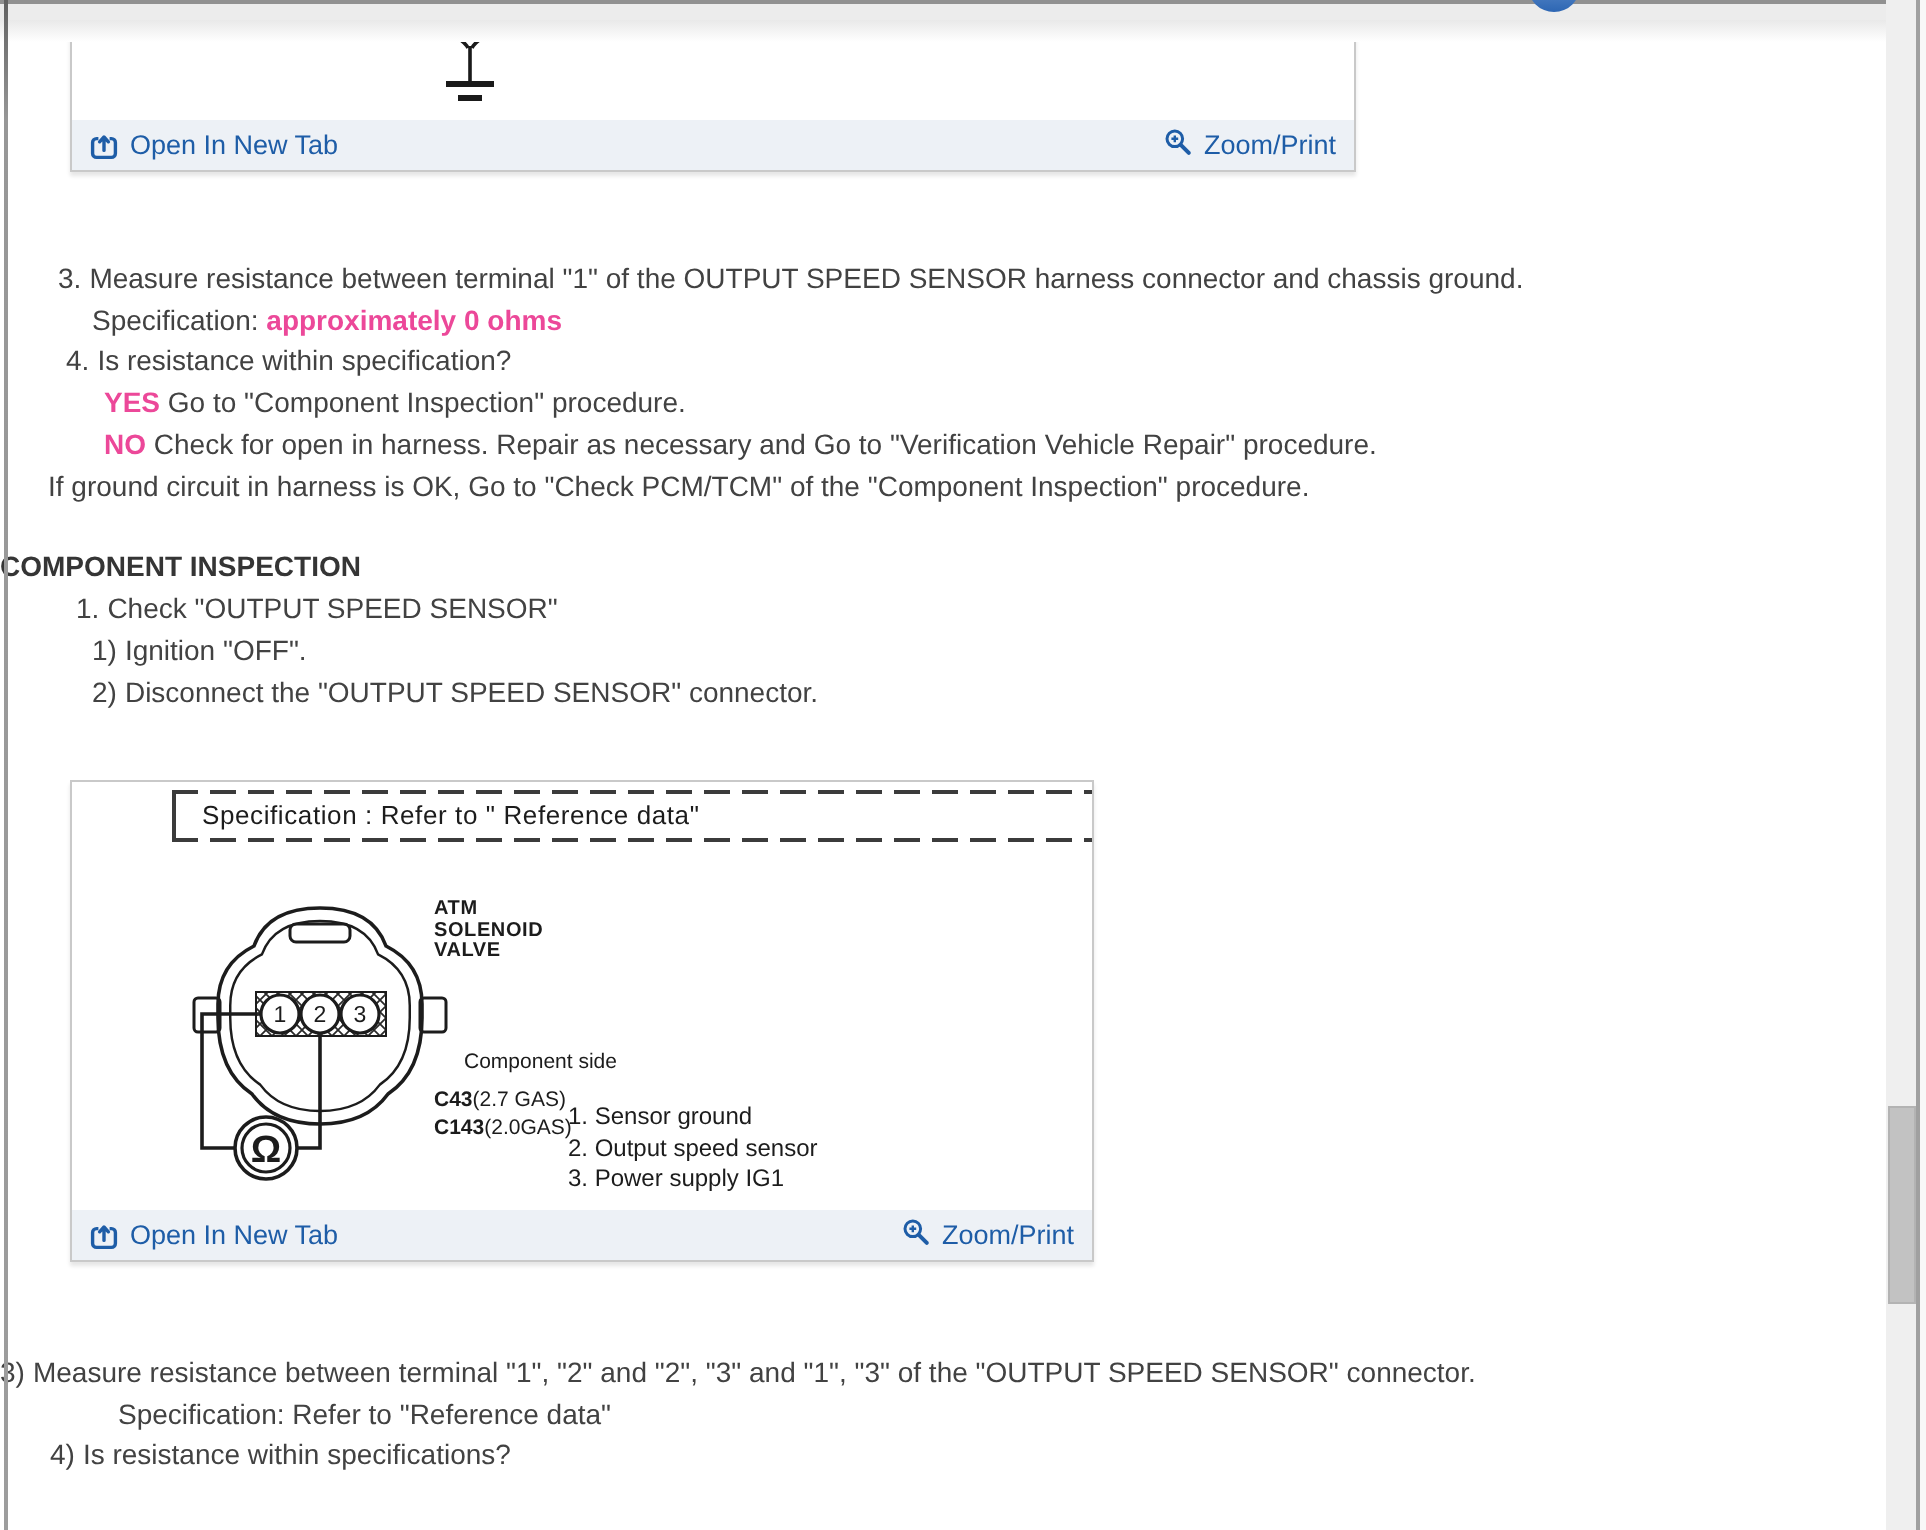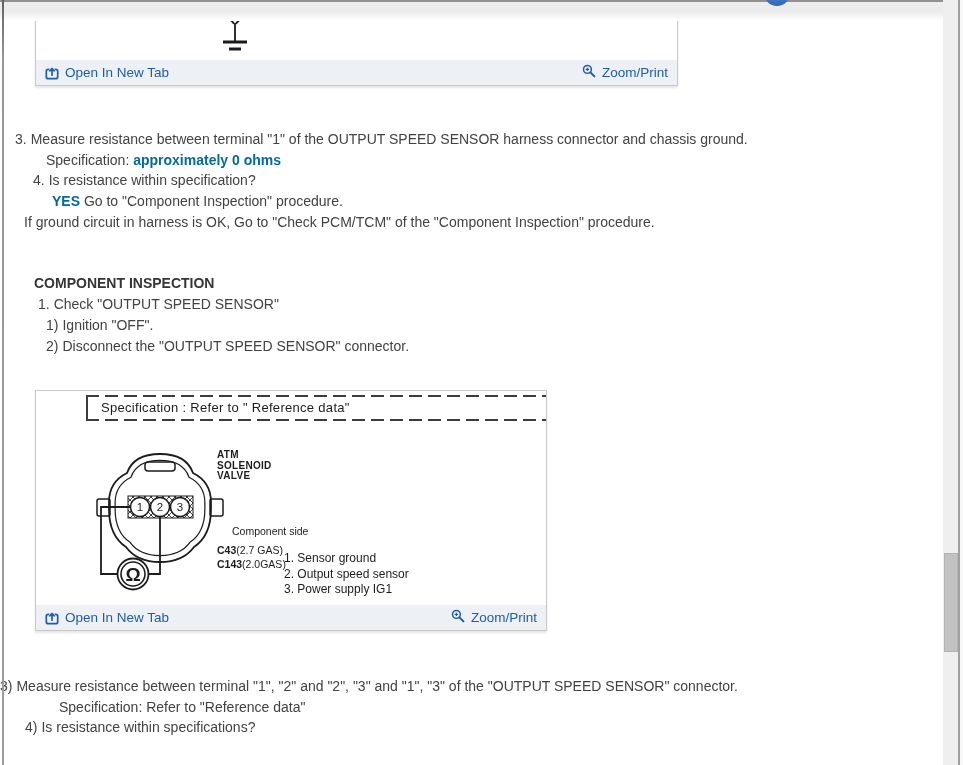--- a/index.html
+++ b/index.html
@@ -34,21 +34,21 @@
   .figure-footer { position:absolute; left:0; right:0; bottom:0; height:25px;
     background:#edf1f6; display:flex; align-items:center;
     justify-content:space-between; padding:12px 9px; }
   .fig-link { display:flex; align-items:center; gap:6px; color:#1e5da7;
     font-size:13.5px; text-decoration:none; cursor:pointer; }
   .fig-link .icon { display:flex; align-items:center; }
   
   .tblock { position:absolute; left:0; width:920px; font-size:14px; z-index:1; }
   .tline { line-height:20.7px; white-space:nowrap; }
   .tline .num { margin-right:4px; }
-  .b { font-weight:700; color:#0369a1; }
+  .b { font-weight:700; color:#ec4899; }
   .heading { font-weight:700; color:#353535; }
   
   .scan-header { position:absolute; left:50px; top:4px; width:460px; height:26px; }
   .dash { position:absolute; left:0; right:0; height:1.6px;
     background:repeating-linear-gradient(90deg,#3b3b3b 0 13px,transparent 13px 19px); }
   .dash.top { top:0; } .dash.bot { bottom:0; }
   .scan-vline { position:absolute; left:0; top:0; bottom:0; width:1.6px; background:#3b3b3b; }
   .scan-header .txt { display:block; padding-left:15px; line-height:25px;
     font-size:13px; letter-spacing:0.3px; color:#1c1c1c; white-space:nowrap; }
   .conn-svg { position:absolute; left:58px; top:55px; }
@@ -97,41 +97,45 @@
           <path d="M5.4 3.7 V7.1 M3.7 5.4 H7.1" stroke="currentColor" stroke-width="1.2"></path>
           <path d="M8.4 8.4 L12.4 12.4" stroke="currentColor" stroke-width="2" stroke-linecap="round"></path>
         </svg>
       </span>
       <span>Zoom/Print</span>
     </a>
   </div>
 </div>
 
 <div class="tblock" style="top:129px">
-  <div class="tline" style="padding-left:15px">
+  <div class="tline" style="padding-left:29px">
     <span class="num">3.</span><span>Measure resistance between terminal "1" of the OUTPUT SPEED SENSOR harness connector and chassis ground.</span>
   </div>
   <div class="tline" style="padding-left:46px">
     <span>Specification:</span>
     <span class="b">approximately 0 ohms</span>
   </div>
   <div class="tline" style="padding-left:33px">
     <span class="num">4.</span><span>Is resistance within specification?</span>
   </div>
   <div class="tline" style="padding-left:52px">
     <span class="b">YES</span>
     <span>Go to "Component Inspection" procedure.</span>
   </div>
+  <div class="tline" style="padding-left:52px">
+    <span class="b">NO</span>
+    <span>Check for open in harness. Repair as necessary and Go to "Verification Vehicle Repair" procedure.</span>
+  </div>
   <div class="tline" style="padding-left:24px">
     <span>If ground circuit in harness is OK, Go to "Check PCM/TCM" of the "Component Inspection" procedure.</span>
   </div>
 </div>
 
 <div class="tblock" style="top:273px">
-  <div class="tline heading" style="padding-left:34px; line-height:21px">COMPONENT INSPECTION</div>
+  <div class="tline heading" style="line-height:21px">COMPONENT INSPECTION</div>
   <div class="tline" style="padding-left:38px; line-height:21px">
     <span class="num">1.</span><span>Check "OUTPUT SPEED SENSOR"</span>
   </div>
   <div class="tline" style="padding-left:46px; line-height:21px">
     <span class="num">1)</span><span>Ignition "OFF".</span>
   </div>
   <div class="tline" style="padding-left:46px; line-height:21px">
     <span class="num">2)</span><span>Disconnect the "OUTPUT SPEED SENSOR" connector.</span>
   </div>
 </div>

